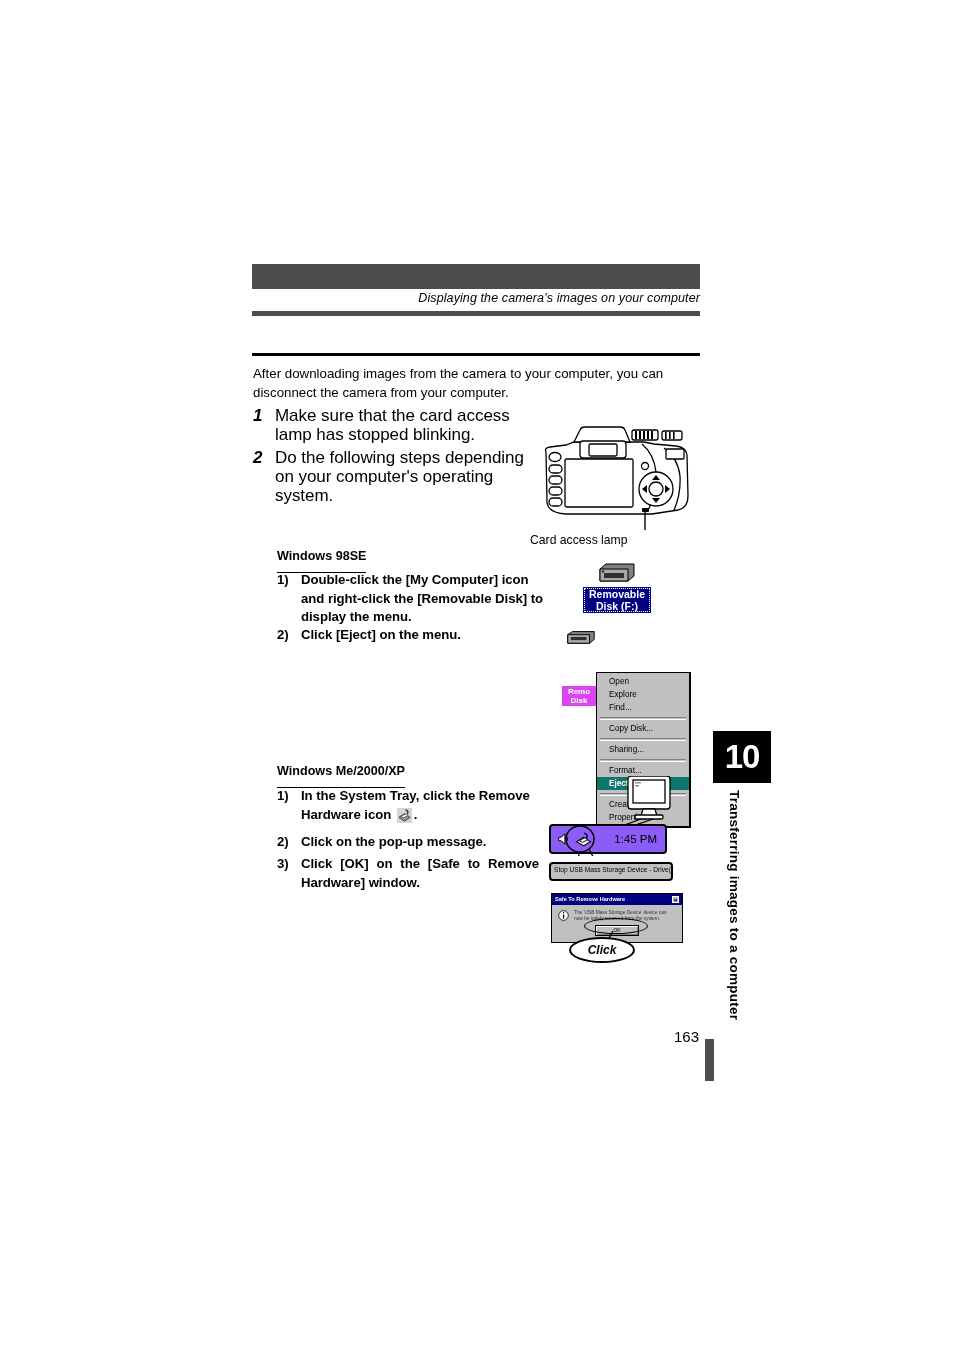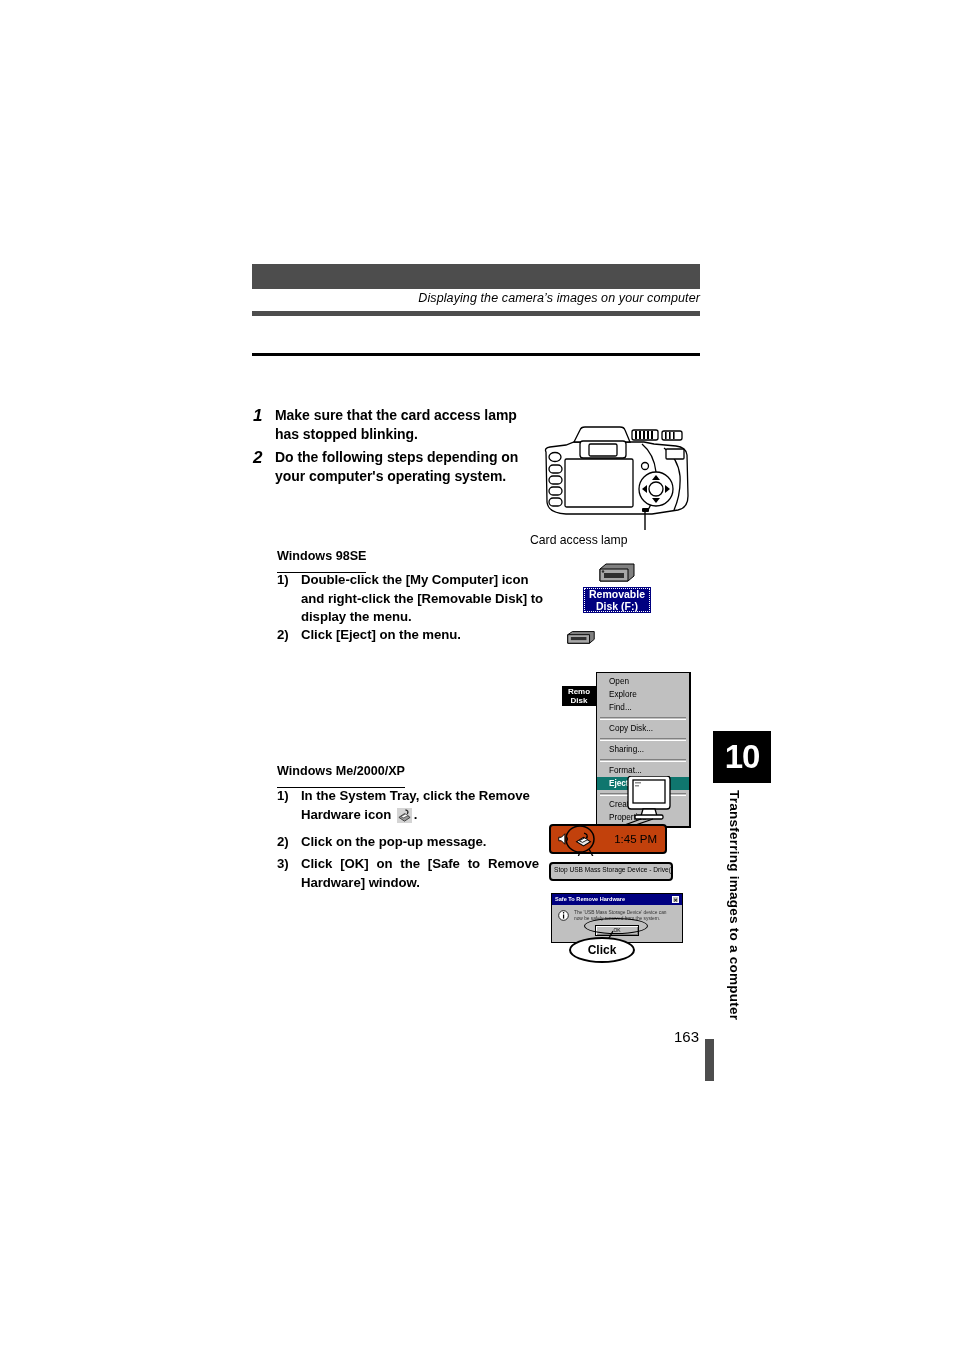--- a/index.html
+++ b/index.html
@@ -80,22 +80,22 @@
   }
   .step-num {
     font-size: 17px;
     font-style: italic;
     font-weight: bold;
     width: 22px;
     flex: 0 0 22px;
     line-height: 19px;
   }
   .step-text {
-    font-size: 14px;
-    font-weight: bold;
+    font-size: 17px;
+    font-weight: normal;
     line-height: 19px;
     letter-spacing: -0.05px;
   }
   #step-1 { left: 253px; top: 406px; width: 290px; }
   #step-2 { left: 253px; top: 448px; width: 290px; }
 
   
   .os-title {
     position: absolute;
     font-size: 12.6px;
@@ -232,34 +232,34 @@
   .ctx-sep {
     height: 1px;
     margin: 2.5px 3px;
     border-top: 1px solid #808080;
     border-bottom: 1px solid #ffffff;
   }
   .ctx-ghost {
     position: absolute;
     left: 0; top: 14px;
     width: 34px;
-    background: #000000;
+    background: #d946ef;
     color: #fff;
     font-size: 8px;
     font-weight: bold;
     text-align: center;
     line-height: 9px;
     padding: 1px 0;
   }
 
   
   .tray {
     width: 118px;
     height: 30px;
-    background: #c2410c;
+    background: #8b5cf6;
     border: 2px solid #000;
     border-radius: 4px;
     display: flex;
     align-items: center;
     padding: 0 6px;
     box-sizing: border-box;
     gap: 4px;
   }
   .tray-time {
     margin-left: auto;
@@ -340,20 +340,21 @@
     left: 18px; top: 44px;
     width: 62px; height: 22px;
     border: 2px solid #000;
     border-radius: 50%;
     font-size: 12px;
     font-weight: bold;
     display: flex;
     align-items: center;
     justify-content: center;
     background: #fff;
+    font-style: italic;
   }
   .ok-ellipse {
     position: absolute;
     left: 33px; top: 25px;
     width: 62px; height: 14px;
     border: 1.6px solid #000;
     border-radius: 50%;
     pointer-events: none;
   }
 </style>
@@ -361,20 +362,21 @@
 <body>
 
 <div class="page">
 
   <div class="header-bar"></div>
   <div class="running-head">Displaying the camera’s images on your computer</div>
   <div class="header-rule"></div>
 
   <div class="sec-rule"></div>
 
+  <div class="intro">After downloading images from the camera to your computer, you can disconnect the camera from your computer.</div>
 
   <div class="step" id="step-1">
     <div class="step-num">1</div>
     <div class="step-text">Make sure that the card access lamp has stopped blinking.</div>
   </div>
   <div class="step" id="step-2">
     <div class="step-num">2</div>
     <div class="step-text">Do the following steps depending on your computer's operating system.</div>
   </div>
 

